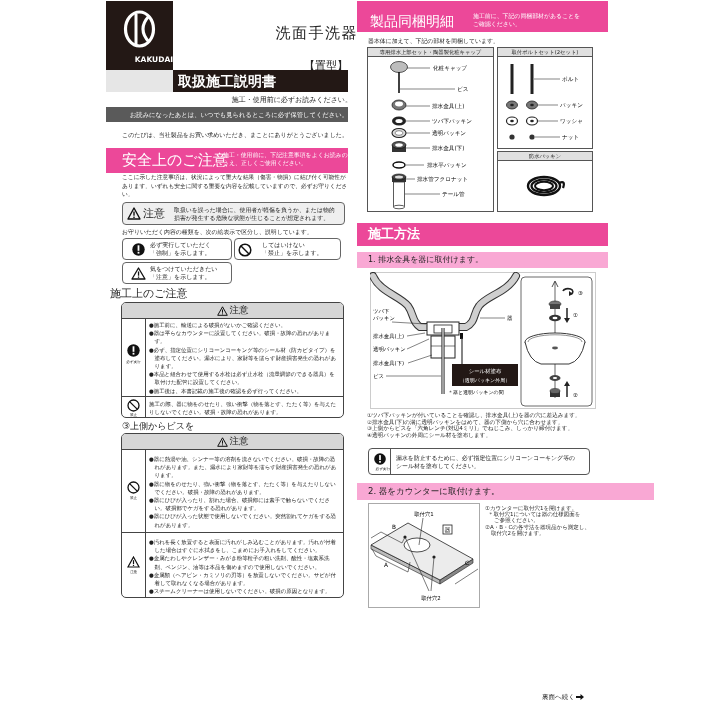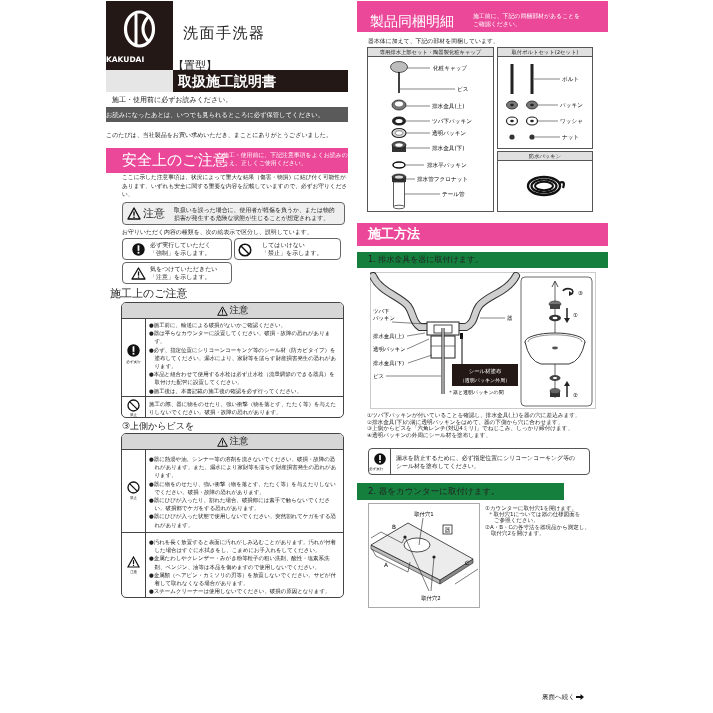--- a/index.html
+++ b/index.html
@@ -1,23 +1,23 @@
 <!DOCTYPE html>
 <html><head>
 <meta charset="utf-8">
 <style>
 *{box-sizing:border-box;margin:0;padding:0}
 html,body{width:713px;height:713px;background:#fff;overflow:hidden}
 body{position:relative;font-family:"DejaVu Sans",sans-serif;color:#222}
 .a{position:absolute}
-.c{text-align:left}
+.c{text-align:right}
 .w{color:#fff}
 .nowrap{white-space:nowrap}
 .bar{background:#ec4899}
-.band{background:#15803d}
+.band{background:#f9a8d4}
 .symbox{position:absolute;border:1px solid #666;border-radius:4px;background:#fff}
 .symbox .txt{position:absolute;font-size:6px;line-height:8px;white-space:nowrap}
 .tbl{position:absolute;border:1px solid #444;border-radius:5px;overflow:hidden;background:#fff}
 .tbl .hd{position:absolute;left:0;right:0;top:0;height:16px;background:#d6d6d6;border-bottom:1px solid #444;display:flex;align-items:center;justify-content:center;gap:2px}
 .tbl .hd span{font-size:9.5px}
 .tbl .row{position:absolute;left:0;right:0}
 .tbl .row.sep{border-top:1px solid #444}
 .tbl .ic{position:absolute;left:0;top:0;bottom:0;width:24px;border-right:1px solid #444}
 .tbl .ic svg{position:absolute;left:5px}
 .tbl .ic .lbl{position:absolute;left:0;width:23px;text-align:center;font-size:3.6px;white-space:nowrap}
@@ -386,21 +386,21 @@
         <circle cx="6" cy="6" r="5.8" fill="#111"></circle>
         <rect x="5.15" y="2.1" width="1.7" height="5" fill="#fff"></rect>
         <rect x="5.15" y="8" width="1.7" height="1.7" fill="#fff"></rect>
       </svg>
     <div class="a c nowrap" style="left:0;top:18px;width:21px;font-size:3.6px">必ず実行</div>
   </div>
   <div class="a nowrap" style="left:27px;top:6px;font-size:5.9px;line-height:7.5px">漏水を防止するために、必ず指定位置にシリコーンコーキング等の</div>
   <div class="a nowrap" style="left:27px;top:14px;font-size:5.9px;line-height:7.5px">シール材を塗布してください。</div>
 </div>
 
-<div class="a band nowrap" style="left:357px;top:483px;width:207px;height:17px;font-size:8.5px;line-height:17px;padding-left:11px">2. 器をカウンターに取付けます。</div>
+<div class="a band nowrap" style="left:357px;top:483px;width:297px;height:17px;font-size:8.5px;line-height:17px;padding-left:11px">2. 器をカウンターに取付けます。</div>
 
 <svg class="a" style="left:368px;top:503px" width="113" height="106" viewBox="368 503 113 106" font-size="5.4">
   <rect x="368.5" y="503.5" width="111" height="104" fill="#fff" stroke="#aaa" stroke-width="1"></rect>
   <g>
     <polygon points="371,545 440,580 440,584 371,549" fill="#bbb" stroke="#222" stroke-width="0.6"></polygon>
     <polygon points="440,580 473,559 473,563 440,584" fill="#888" stroke="#222" stroke-width="0.6"></polygon>
     <polygon points="371,545 408,523 473,559 440,580" fill="#ececec" stroke="#222" stroke-width="0.8"></polygon>
   </g>
   <ellipse cx="417" cy="545" rx="13" ry="7" fill="#fff" stroke="#222" stroke-width="0.8"></ellipse>
   <circle cx="405" cy="537" r="1.6" fill="#222"></circle>

